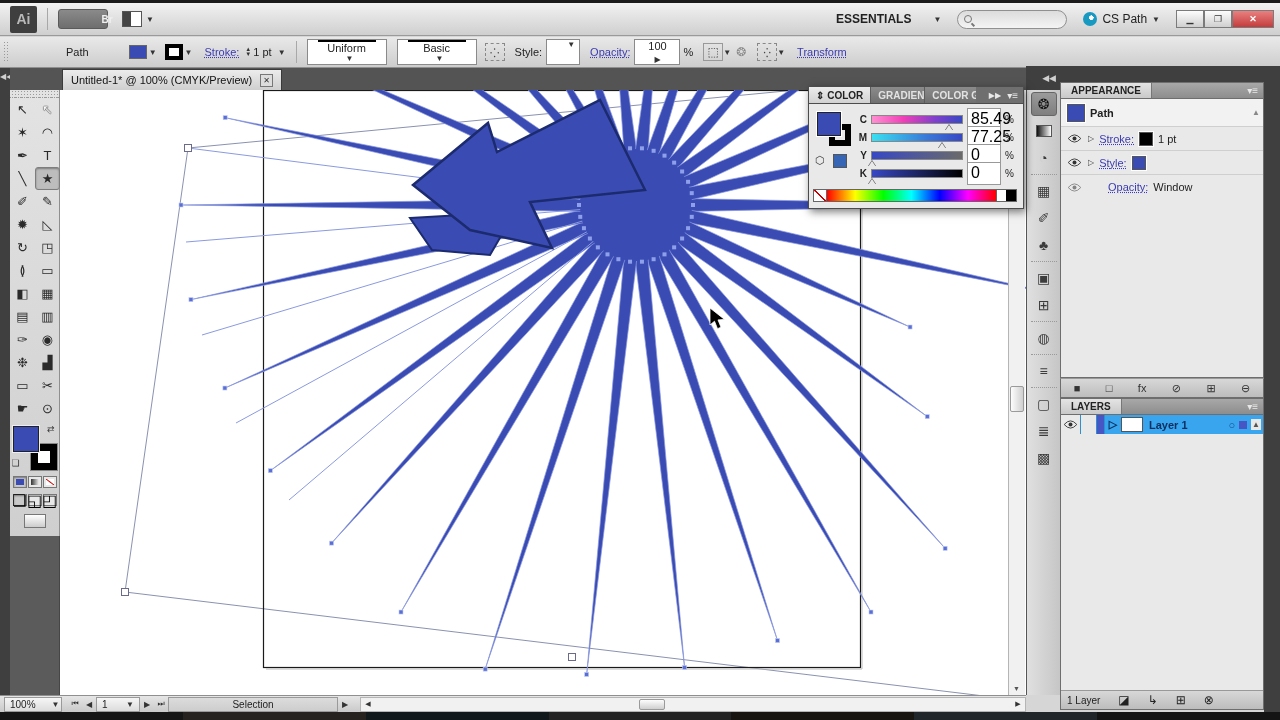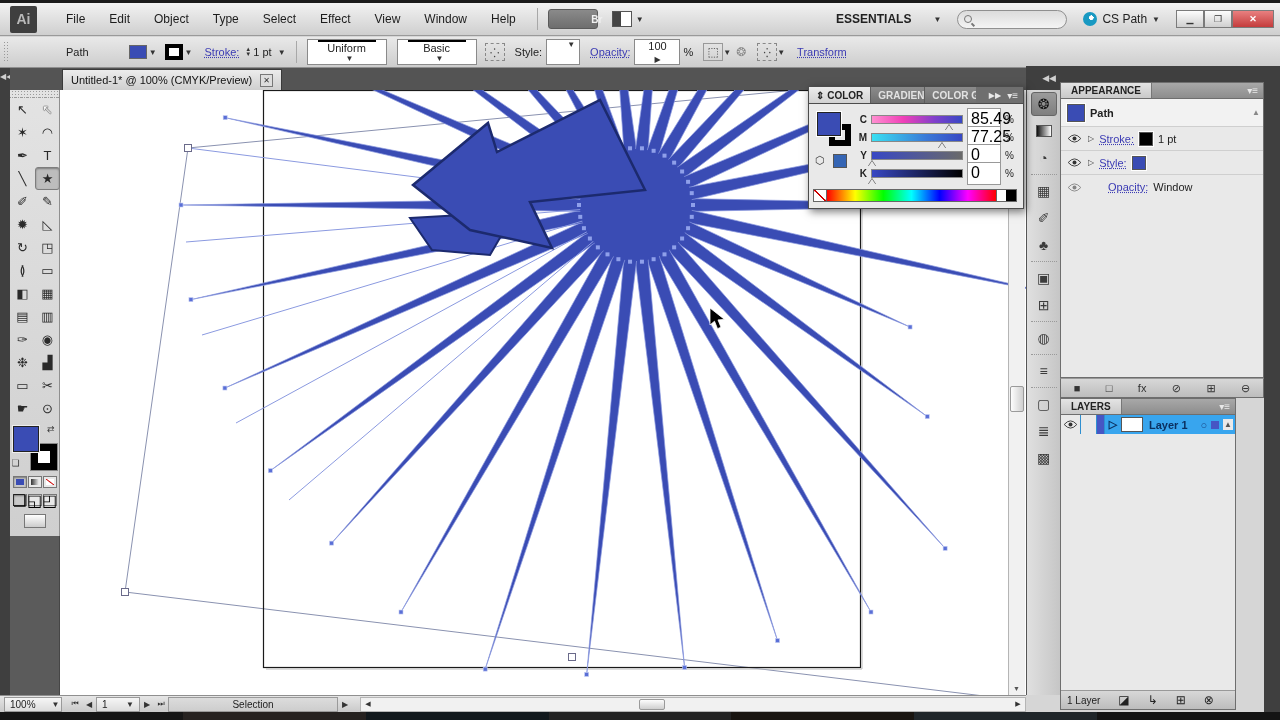--- a/index.html
+++ b/index.html
@@ -84,21 +84,21 @@
   .panel-menu{margin-left:auto;display:flex;align-items:center;padding-right:5px;font-size:10px;color:#e8e8e8;}
   .panel-body{background:#e9e9e9;border:1px solid #6e6e6e;border-top:none;font-size:11px;color:#222;}
 
   #appearance-panel{left:1060px;top:82px;width:204px;}
   .ap-row{display:flex;align-items:center;height:24px;border-bottom:1px solid #cfcfcf;padding-left:4px;gap:5px;}
   .eye{width:18px;display:flex;justify-content:center;}
   .disc{font-size:8px;color:#444;}
   .sw{width:14px;height:14px;border:1px solid #555;outline:1px solid #fff;}
   #ap-footer{height:20px;background:linear-gradient(#d8d8d8,#bdbdbd);border:1px solid #6e6e6e;border-top:1px solid #999;display:flex;align-items:center;justify-content:space-around;font-size:11px;color:#333;}
 
-  #layers-panel{left:1060px;top:398px;width:176px;}
+  #layers-panel{left:1060px;top:398px;width:204px;}
   #layer-row{display:flex;align-items:center;height:19px;background:#38a5ee;color:#0b3060;font-weight:bold;}
   .lr-cell{height:19px;border-right:1px solid #2f8fd0;display:flex;align-items:center;justify-content:center;}
   #layers-empty{height:256px;background:#e9e9e9;}
   #layers-footer{height:19px;background:linear-gradient(#d8d8d8,#bdbdbd);border-top:1px solid #999;display:flex;align-items:center;font-size:10px;color:#222;padding:0 6px;gap:18px;}
 
   
   #color-panel{left:808px;top:86px;width:216px;z-index:40;box-shadow:2px 3px 8px rgba(0,0,0,.5);}
   #cp-tabs{height:18px;background:#6f6f6f;display:flex;align-items:stretch;border:1px solid #4c4c4c;}
   .cp-tab{padding:3px 7px 0;font-size:10px;font-weight:bold;}
   #cp-tab-active{background:linear-gradient(#ececec,#d2d2d2);color:#222;}
@@ -139,31 +139,20 @@
 </style>
 </head>
 <body>
 
 <div id="app" class="noselect">
 
   <div class="abs" id="top-black"></div>
 
   <div class="abs" id="menubar">
     <div id="ai-logo">Ai</div>
-    <div id="menus">
-        <span class="menu-item">File</span>
-        <span class="menu-item">Edit</span>
-        <span class="menu-item">Object</span>
-        <span class="menu-item">Type</span>
-        <span class="menu-item">Select</span>
-        <span class="menu-item">Effect</span>
-        <span class="menu-item">View</span>
-        <span class="menu-item">Window</span>
-        <span class="menu-item">Help</span>
-      </div>
     <div class="vsep"></div>
     <div id="br-btn">Br</div>
     <div id="layout-btn">
       <div id="layout-glyph">
           <div></div>
           <div></div>
         </div>
       <span class="dd-arrow">▼</span>
     </div>
     <div id="workspace-switcher">

